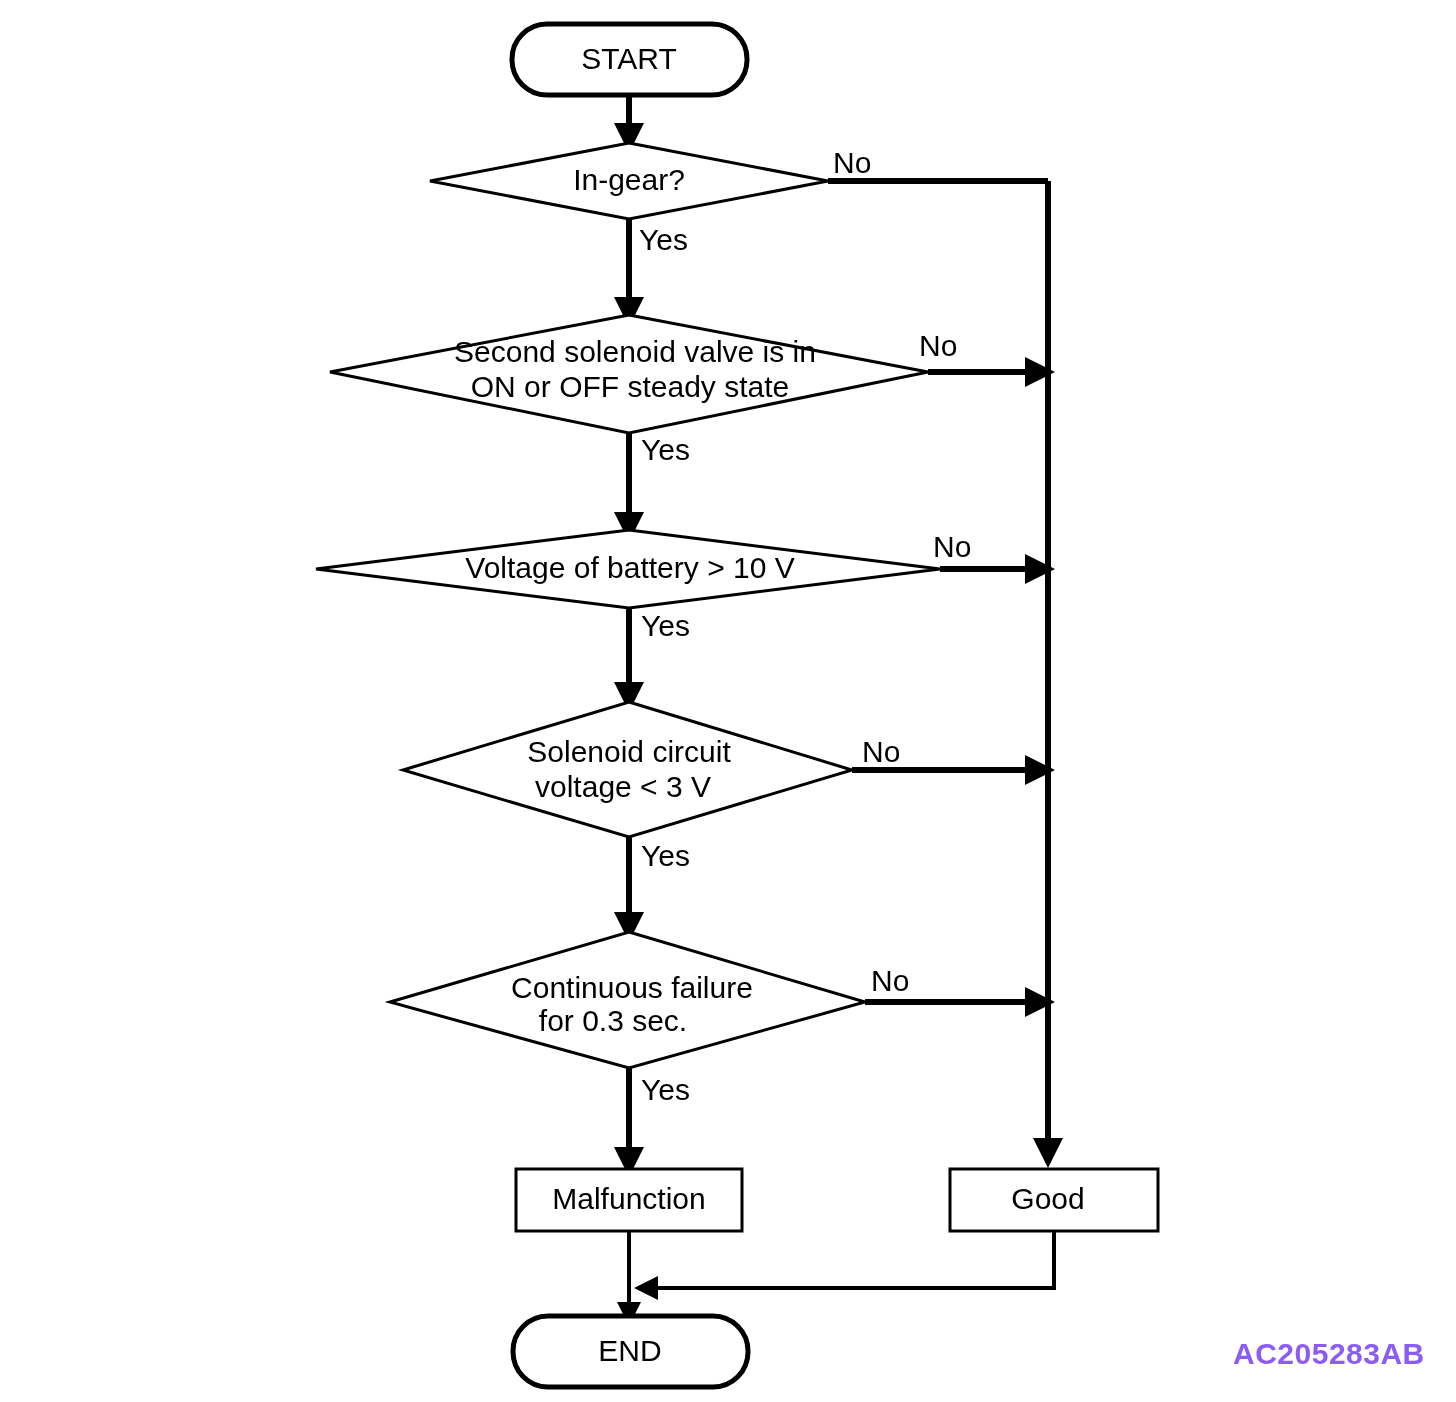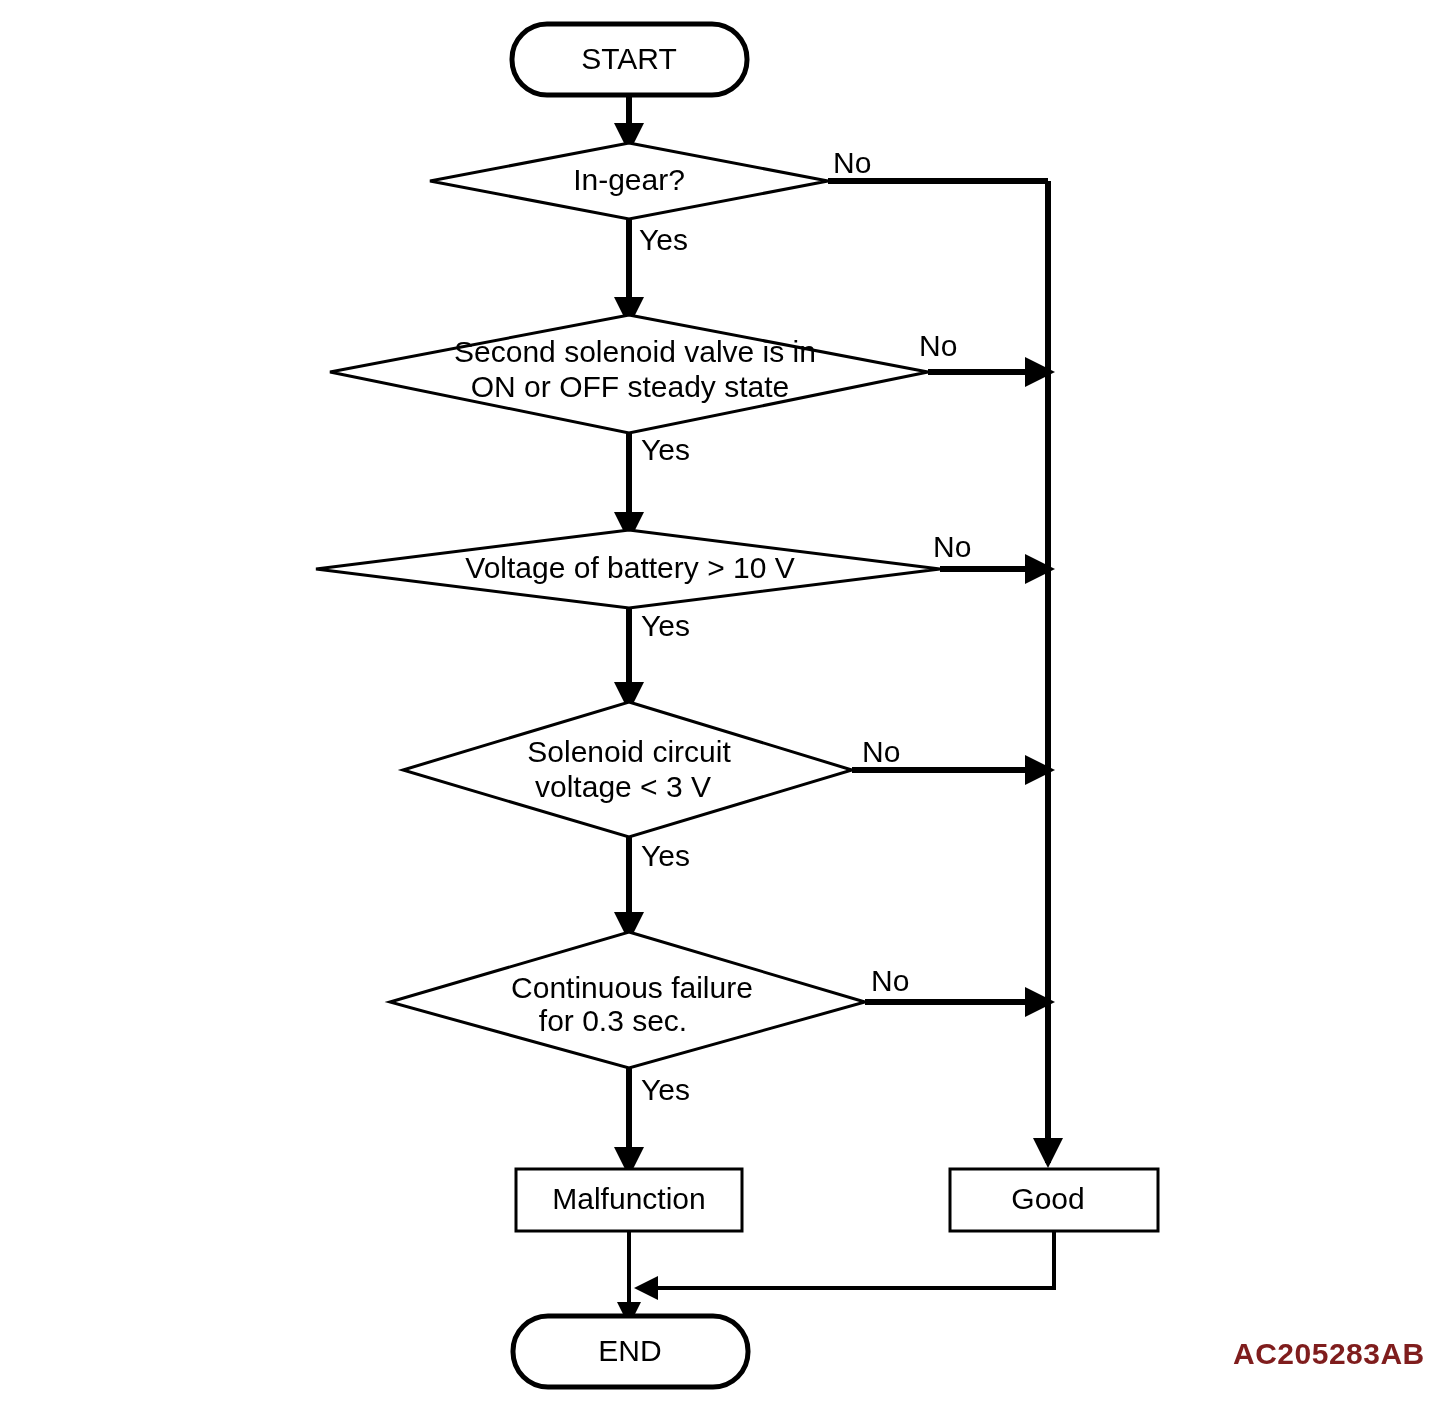--- a/index.html
+++ b/index.html
@@ -64,21 +64,21 @@
     font-size: 30px;
     fill: #000000;
     text-anchor: start;
     dominant-baseline: middle;
   }
   .ref-code {
     position: absolute;
     font-family: "Liberation Sans", sans-serif;
     font-size: 30px;
     font-weight: bold;
-    color: #7f1d1d;
+    color: #8b5cf6;
     letter-spacing: 0.5px;
     white-space: nowrap;
   }
 </style>
 </head>
 <body>
 
 <div id="flowchart-root">
 
   <svg id="flow-svg" viewBox="0 0 1456 1402">

